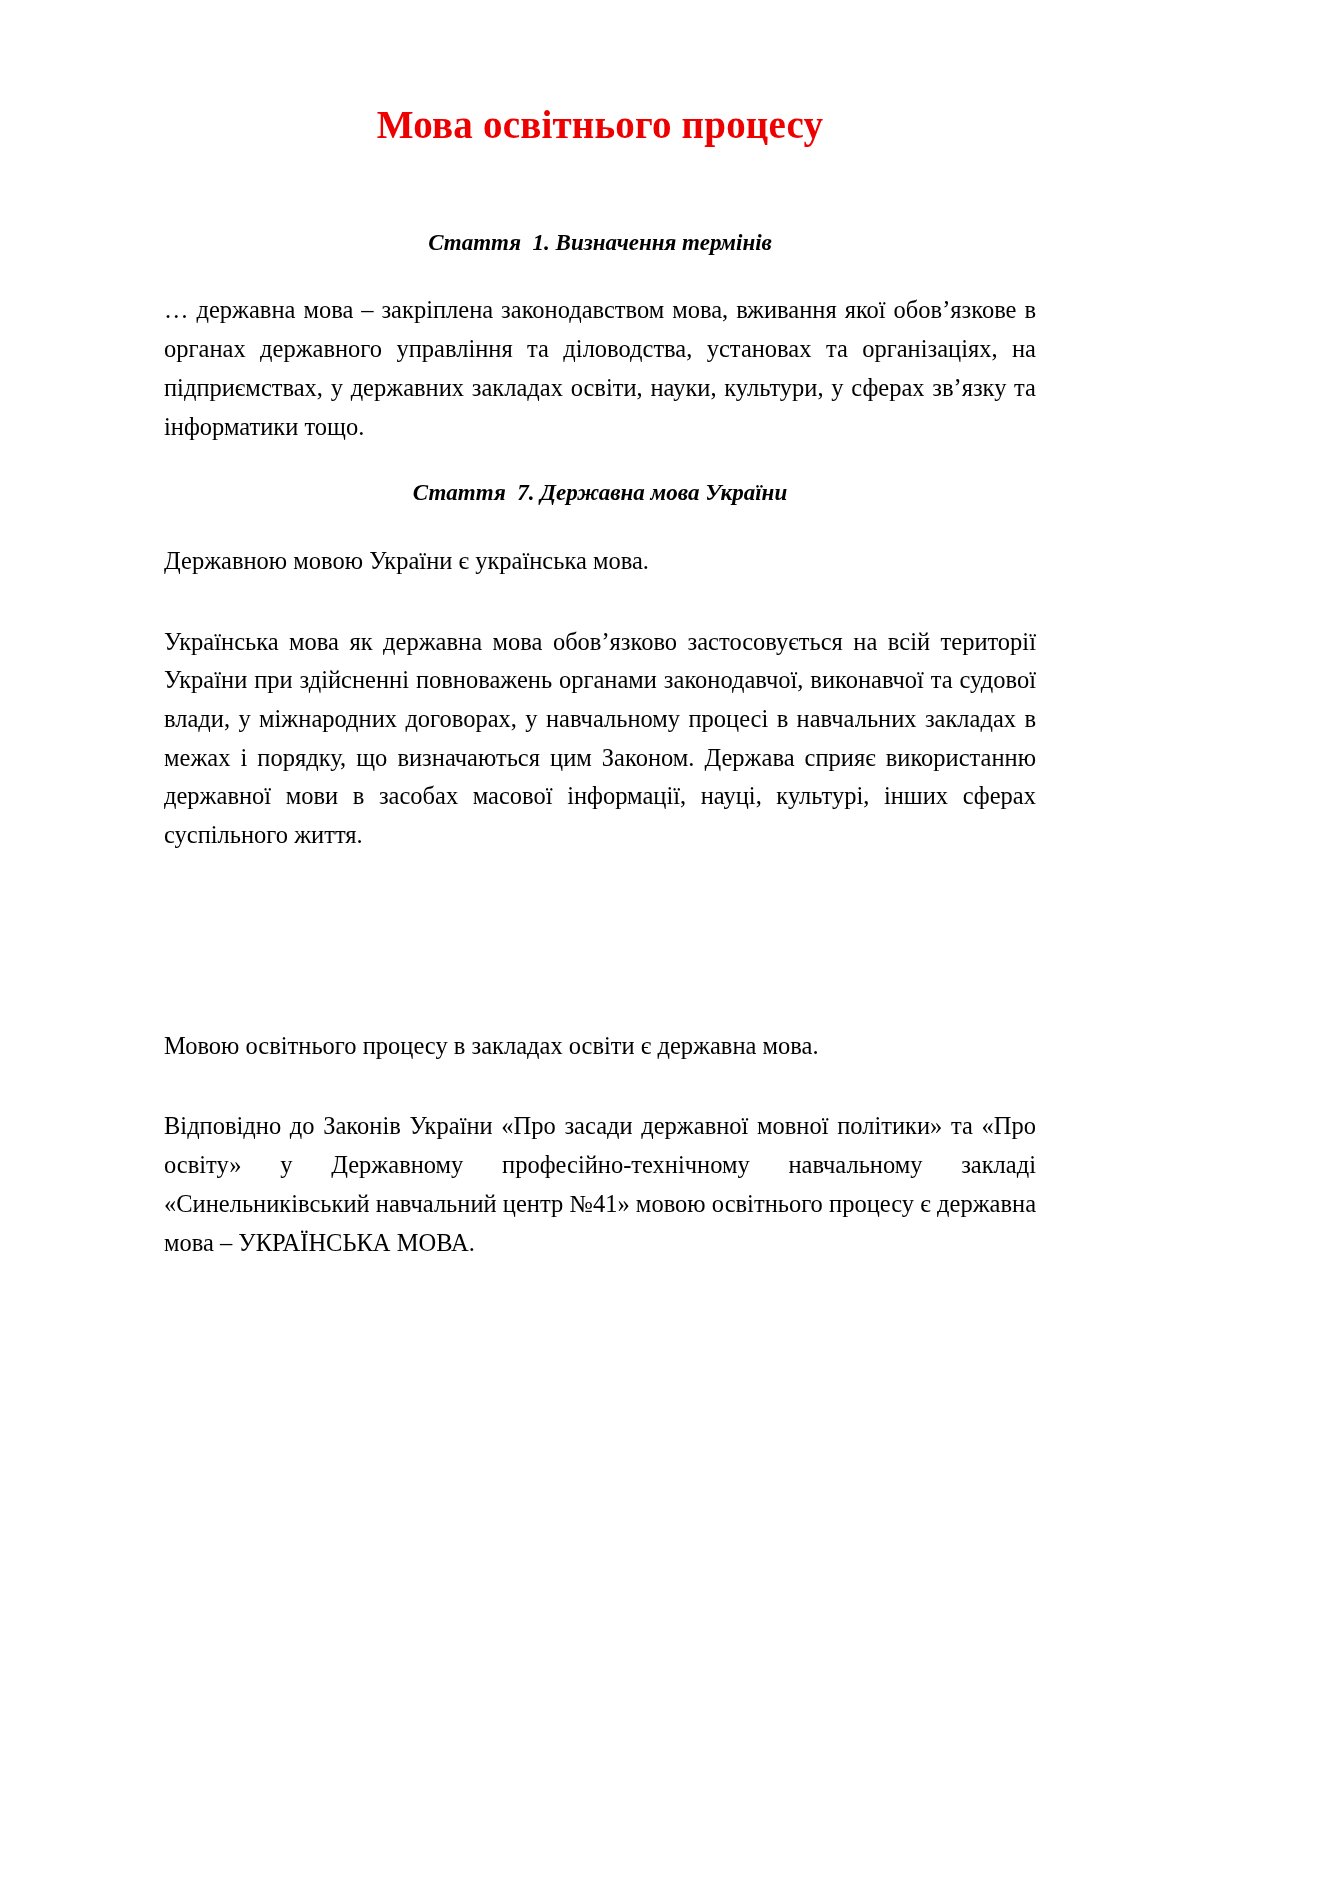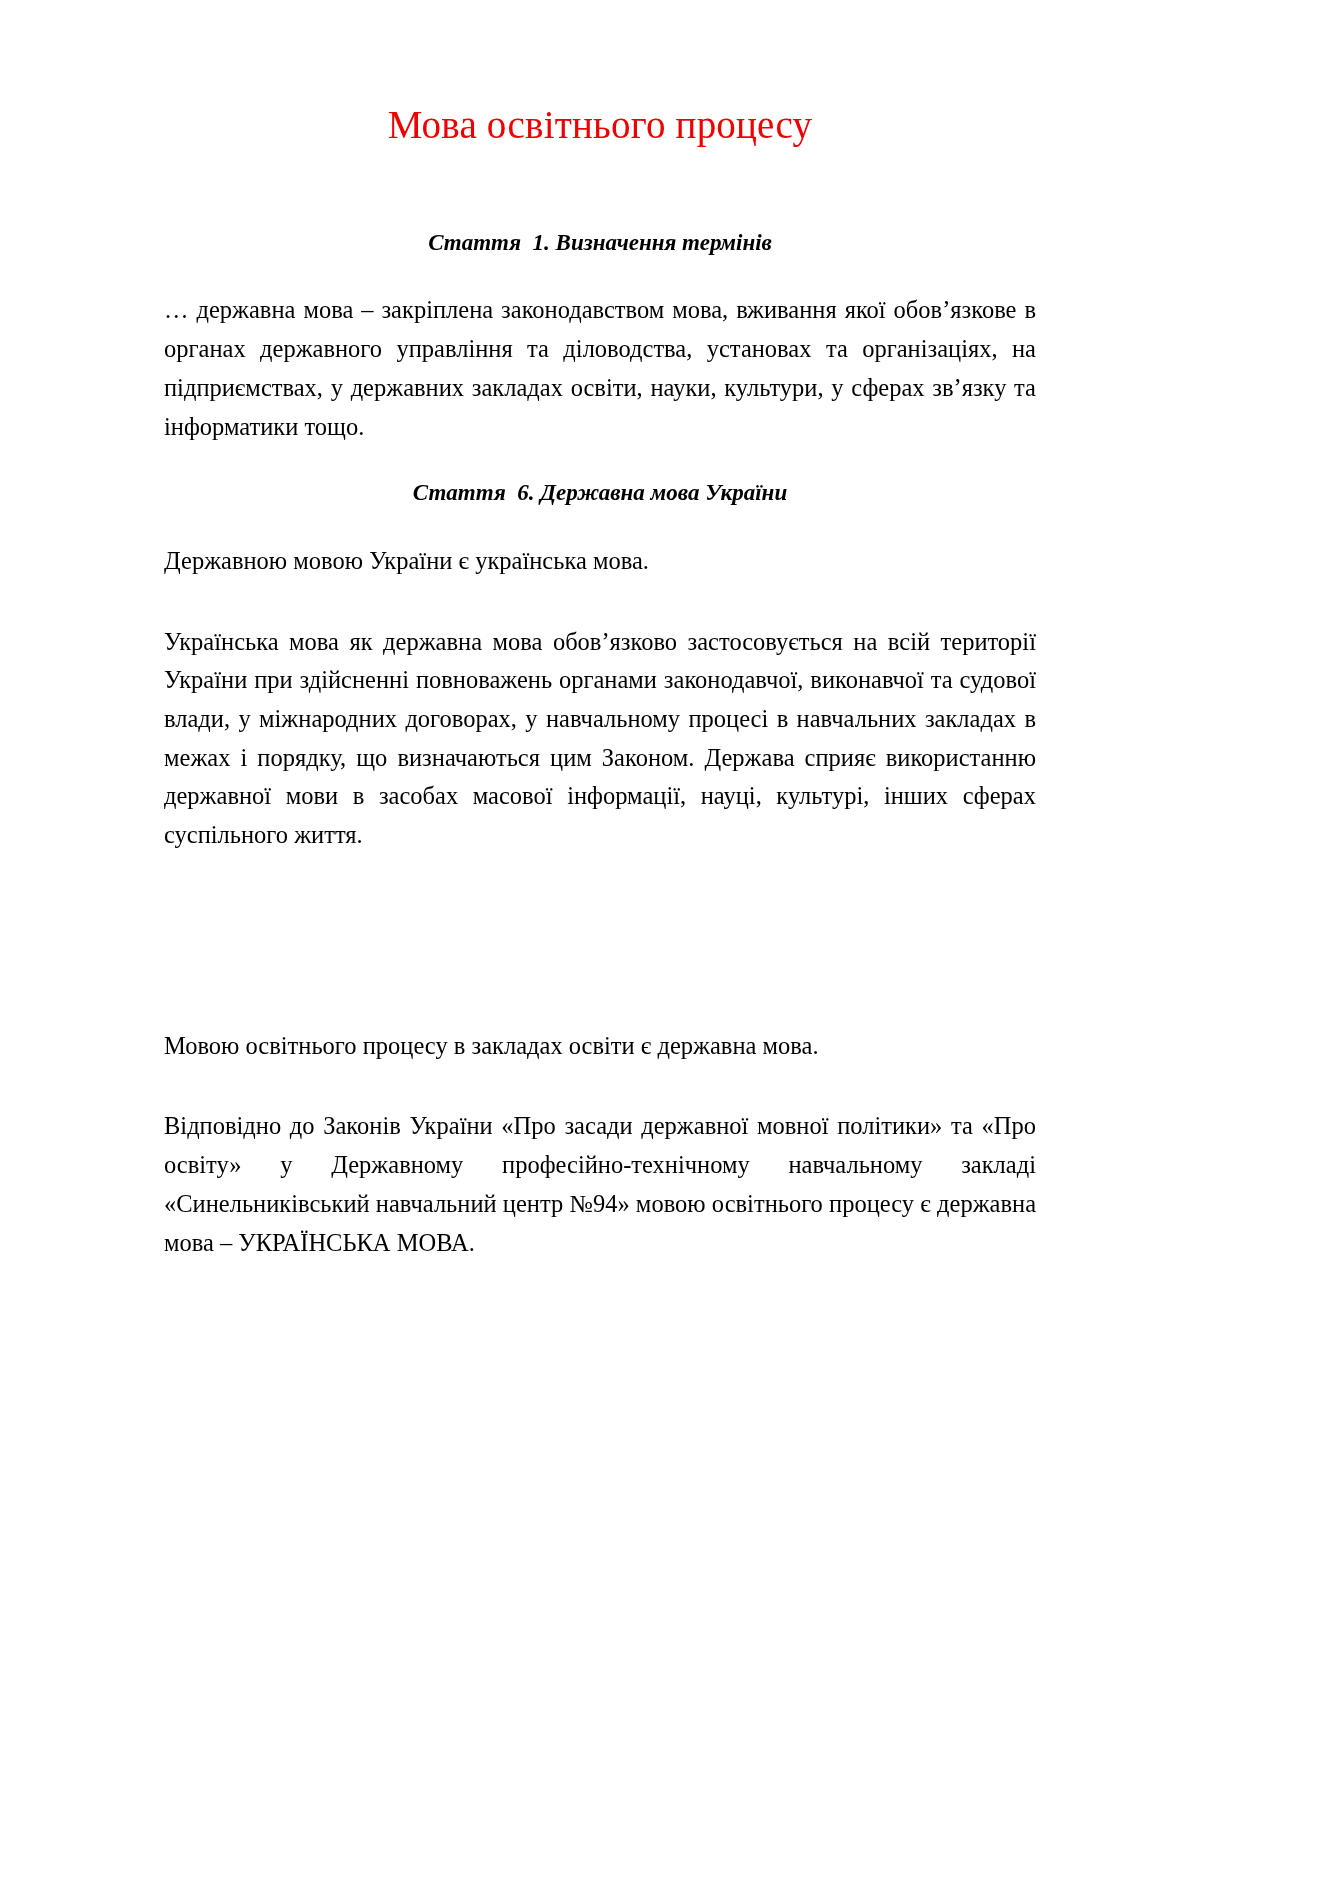--- a/index.html
+++ b/index.html
@@ -23,21 +23,21 @@
   .content {
     position: absolute;
     left: 155px;
     top: 0;
     width: 890px;
   }
   .doc-title {
     margin: 0;
     padding: 0;
     color: #ee0000;
-    font-weight: normal;
+    font-weight: bold;
     font-size: 39px;
     line-height: 1.15;
     text-align: center;
     letter-spacing: 0.2px;
     padding-top: 103px;
   }
   .heading-law {
     font-weight: bold;
     font-style: italic;
     font-size: 27px;
@@ -90,21 +90,21 @@
       <div class="sp-law-article"></div>
 
       <p class="heading-article">Стаття  1. Визначення термінів</p>
 
       <div class="sp-article-par"></div>
 
       <p class="body-par">…  державна мова – закріплена законодавством мова, вживання якої обов’язкове в органах державного управління та діловодства, установах та організаціях, на підприємствах, у державних закладах освіти, науки, культури, у сферах зв’язку та інформатики тощо.</p>
 
       <div class="sp-par-article"></div>
 
-      <p class="heading-article">Стаття  6. Державна мова України</p>
+      <p class="heading-article">Стаття  7. Державна мова України</p>
 
       <div class="sp-article-par"></div>
 
       <p class="body-par no-just">Державною мовою України є українська мова.</p>
 
       <div class="sp-par-par"></div>
 
       <p class="body-par">Українська мова як державна мова обов’язково застосовується на всій території України при здійсненні повноважень органами законодавчої, виконавчої та судової влади, у міжнародних договорах, у навчальному процесі в навчальних закладах в межах і порядку, що визначаються цим Законом. Держава сприяє використанню державної мови в засобах масової інформації, науці, культурі, інших сферах суспільного життя.</p>
     </div>
 
@@ -114,17 +114,17 @@
 
       <div class="sp-law-article"></div>
 
 
       <div class="sp-article-par"></div>
 
       <p class="body-par no-just">Мовою освітнього процесу в закладах освіти є державна мова.</p>
 
       <div class="sp-par-par"></div>
 
-      <p class="body-par">Відповідно до Законів України «Про засади державної мовної політики» та «Про освіту» у Державному професійно-технічному навчальному закладі «Синельниківський навчальний центр №94» мовою освітнього процесу є державна мова – УКРАЇНСЬКА МОВА.</p>
+      <p class="body-par">Відповідно до Законів України «Про засади державної мовної політики» та «Про освіту» у Державному професійно-технічному навчальному закладі «Синельниківський навчальний центр №41» мовою освітнього процесу є державна мова – УКРАЇНСЬКА МОВА.</p>
     </div>
 
   </div>
 </div>
 
 </body></html>

